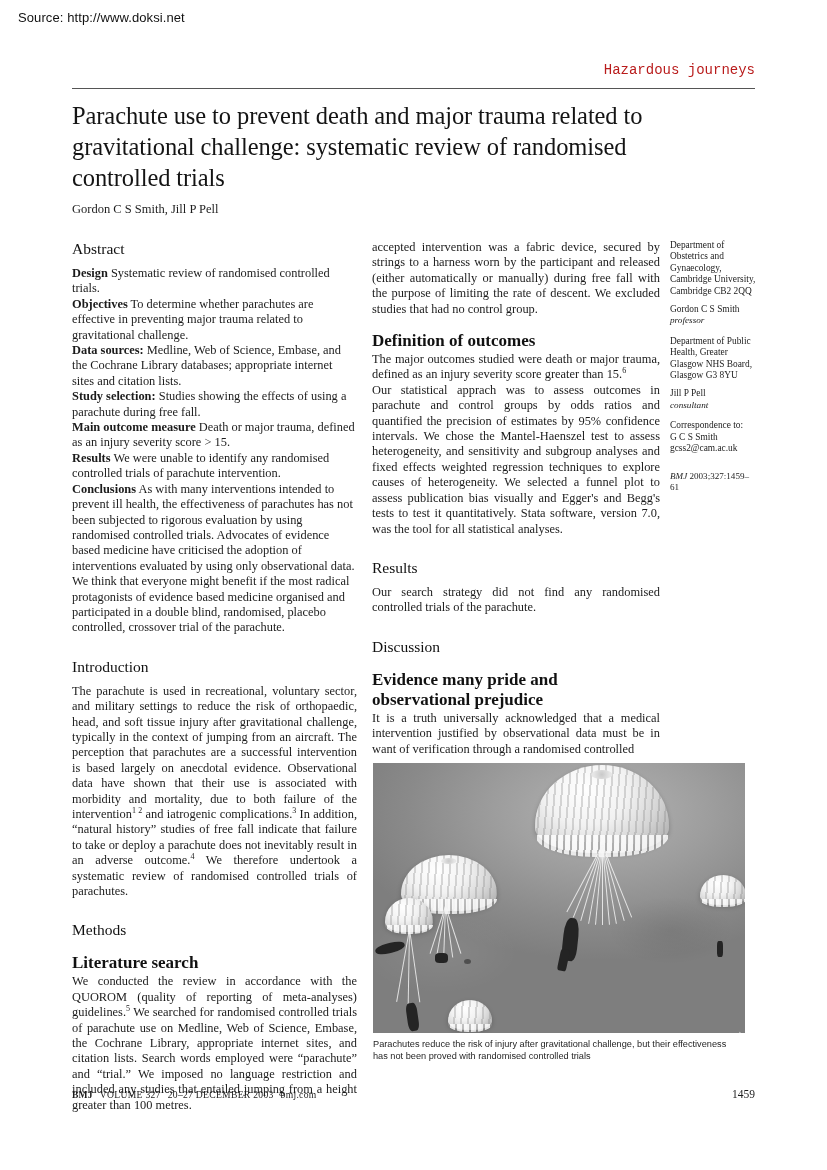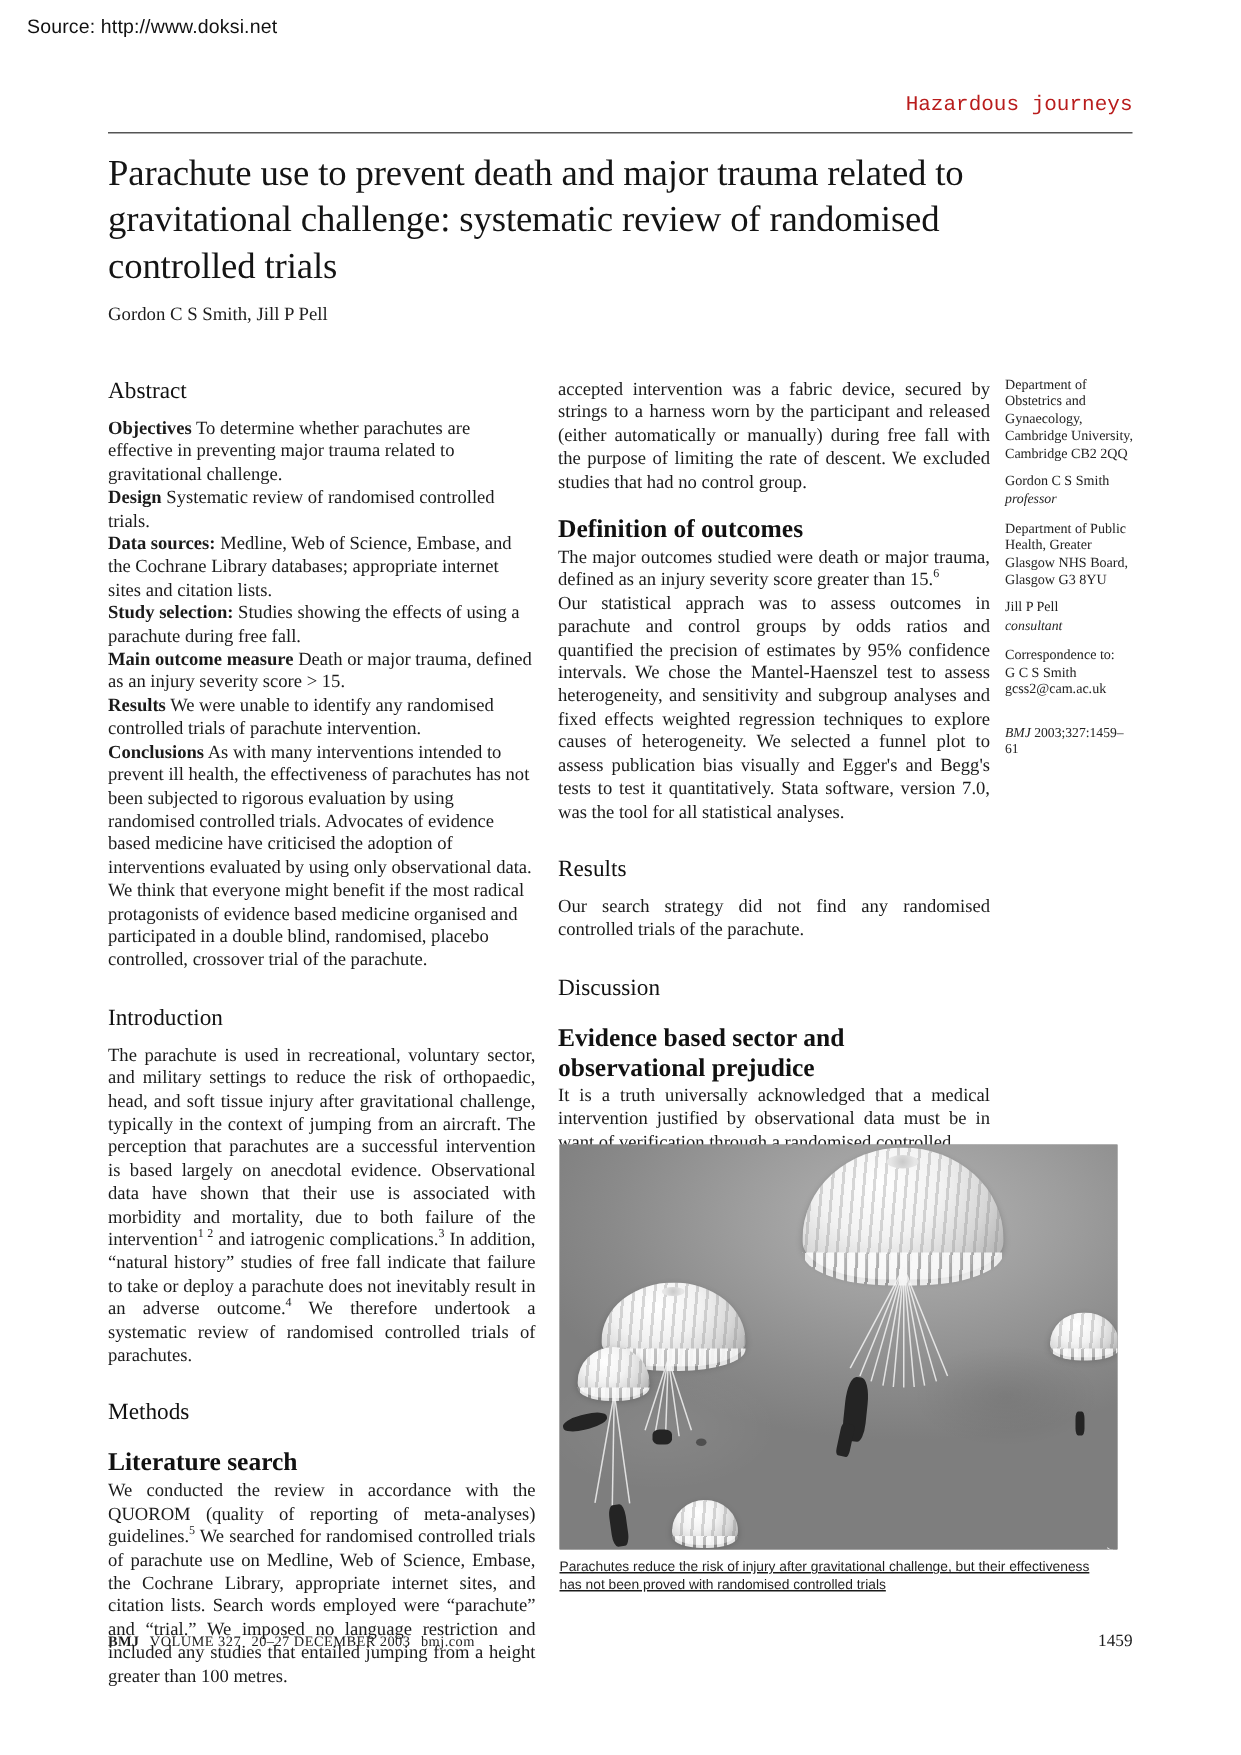--- a/index.html
+++ b/index.html
@@ -73,21 +73,21 @@
   .authors {
     margin-top: 9px;
     font-family: "Liberation Serif", serif;
     font-size: 12.5px;
     color: #1d1d1d;
   }
 
   
   .col {
     position: absolute;
-    top: 252px;
+    top: 240px;
   }
   .col-left  { left: 72px;  width: 285px; }
   .col-mid   { left: 372px; width: 288px; }
   .col-right { left: 670px; width: 88px; }
 
   h2.section {
     font-family: "Liberation Serif", serif;
     font-size: 15.5px;
     font-weight: normal;
     margin: 0 0 8px 0;
@@ -145,21 +145,20 @@
     margin-top: 16px;
   }
   .cite-line i { font-style: italic; }
 
   
   .figure {
     position: absolute;
     left: 373px;
     top: 763px;
     width: 436px;
-    text-decoration: underline;
   }
   .photo-wrap {
     position: relative;
     width: 372px;
     height: 270px;
     overflow: hidden;
     background: #8d8d8d;
   }
   .photo-credit {
     position: absolute;
@@ -281,24 +280,24 @@
   <div class="title-block">
     <h1 class="article-title">Parachute use to prevent death and major trauma related to gravitational challenge: systematic review of randomised controlled trials</h1>
     <div class="authors">Gordon C S Smith, Jill P Pell</div>
   </div>
 
   <div class="col col-left">
 
     <h2 class="section">Abstract</h2>
 
     <div class="abstract-item">
+      <span class="lead">Design</span><span> Systematic review of randomised controlled trials.</span>
+    </div>
+    <div class="abstract-item">
       <span class="lead">Objectives</span><span> To determine whether parachutes are effective in preventing major trauma related to gravitational challenge.</span>
-    </div>
-    <div class="abstract-item">
-      <span class="lead">Design</span><span> Systematic review of randomised controlled trials.</span>
     </div>
     <div class="abstract-item">
       <span class="lead">Data sources:</span><span> Medline, Web of Science, Embase, and the Cochrane Library databases; appropriate internet sites and citation lists.</span>
     </div>
     <div class="abstract-item">
       <span class="lead">Study selection:</span><span> Studies showing the effects of using a parachute during free fall.</span>
     </div>
     <div class="abstract-item">
       <span class="lead">Main outcome measure</span><span> Death or major trauma, defined as an injury severity score &gt; 15.</span>
     </div>
@@ -323,21 +322,21 @@
 
     <h3 class="subsection">Definition of outcomes</h3>
     <p class="body"><span>The major outcomes studied were death or major trauma, defined as an injury severity score greater than 15.</span><sup>6</sup></p>
 
     <p class="body">Our statistical apprach was to assess outcomes in parachute and control groups by odds ratios and quantified the precision of estimates by 95% confidence intervals. We chose the Mantel-Haenszel test to assess heterogeneity, and sensitivity and subgroup analyses and fixed effects weighted regression techniques to explore causes of heterogeneity. We selected a funnel plot to assess publication bias visually and Egger's and Begg's tests to test it quantitatively. Stata software, version 7.0, was the tool for all statistical analyses.</p>
 
     <h2 class="section spaced">Results</h2>
     <p class="body">Our search strategy did not find any randomised controlled trials of the parachute.</p>
 
     <h2 class="section spaced">Discussion</h2>
-    <h3 class="subsection">Evidence based sector and observational prejudice</h3>
+    <h3 class="subsection">Evidence many pride and observational prejudice</h3>
     <p class="body">It is a truth universally acknowledged that a medical intervention justified by observational data must be in want of verification through a randomised controlled</p>
   </div>
 
   <div class="col col-right">
     <div class="aff-block">
       <div>Department of Obstetrics and Gynaecology, Cambridge University, Cambridge CB2 2QQ</div>
       <div class="aff-name aff-gap">Gordon C S Smith</div>
       <div class="aff-role">professor</div>
     </div>
 

